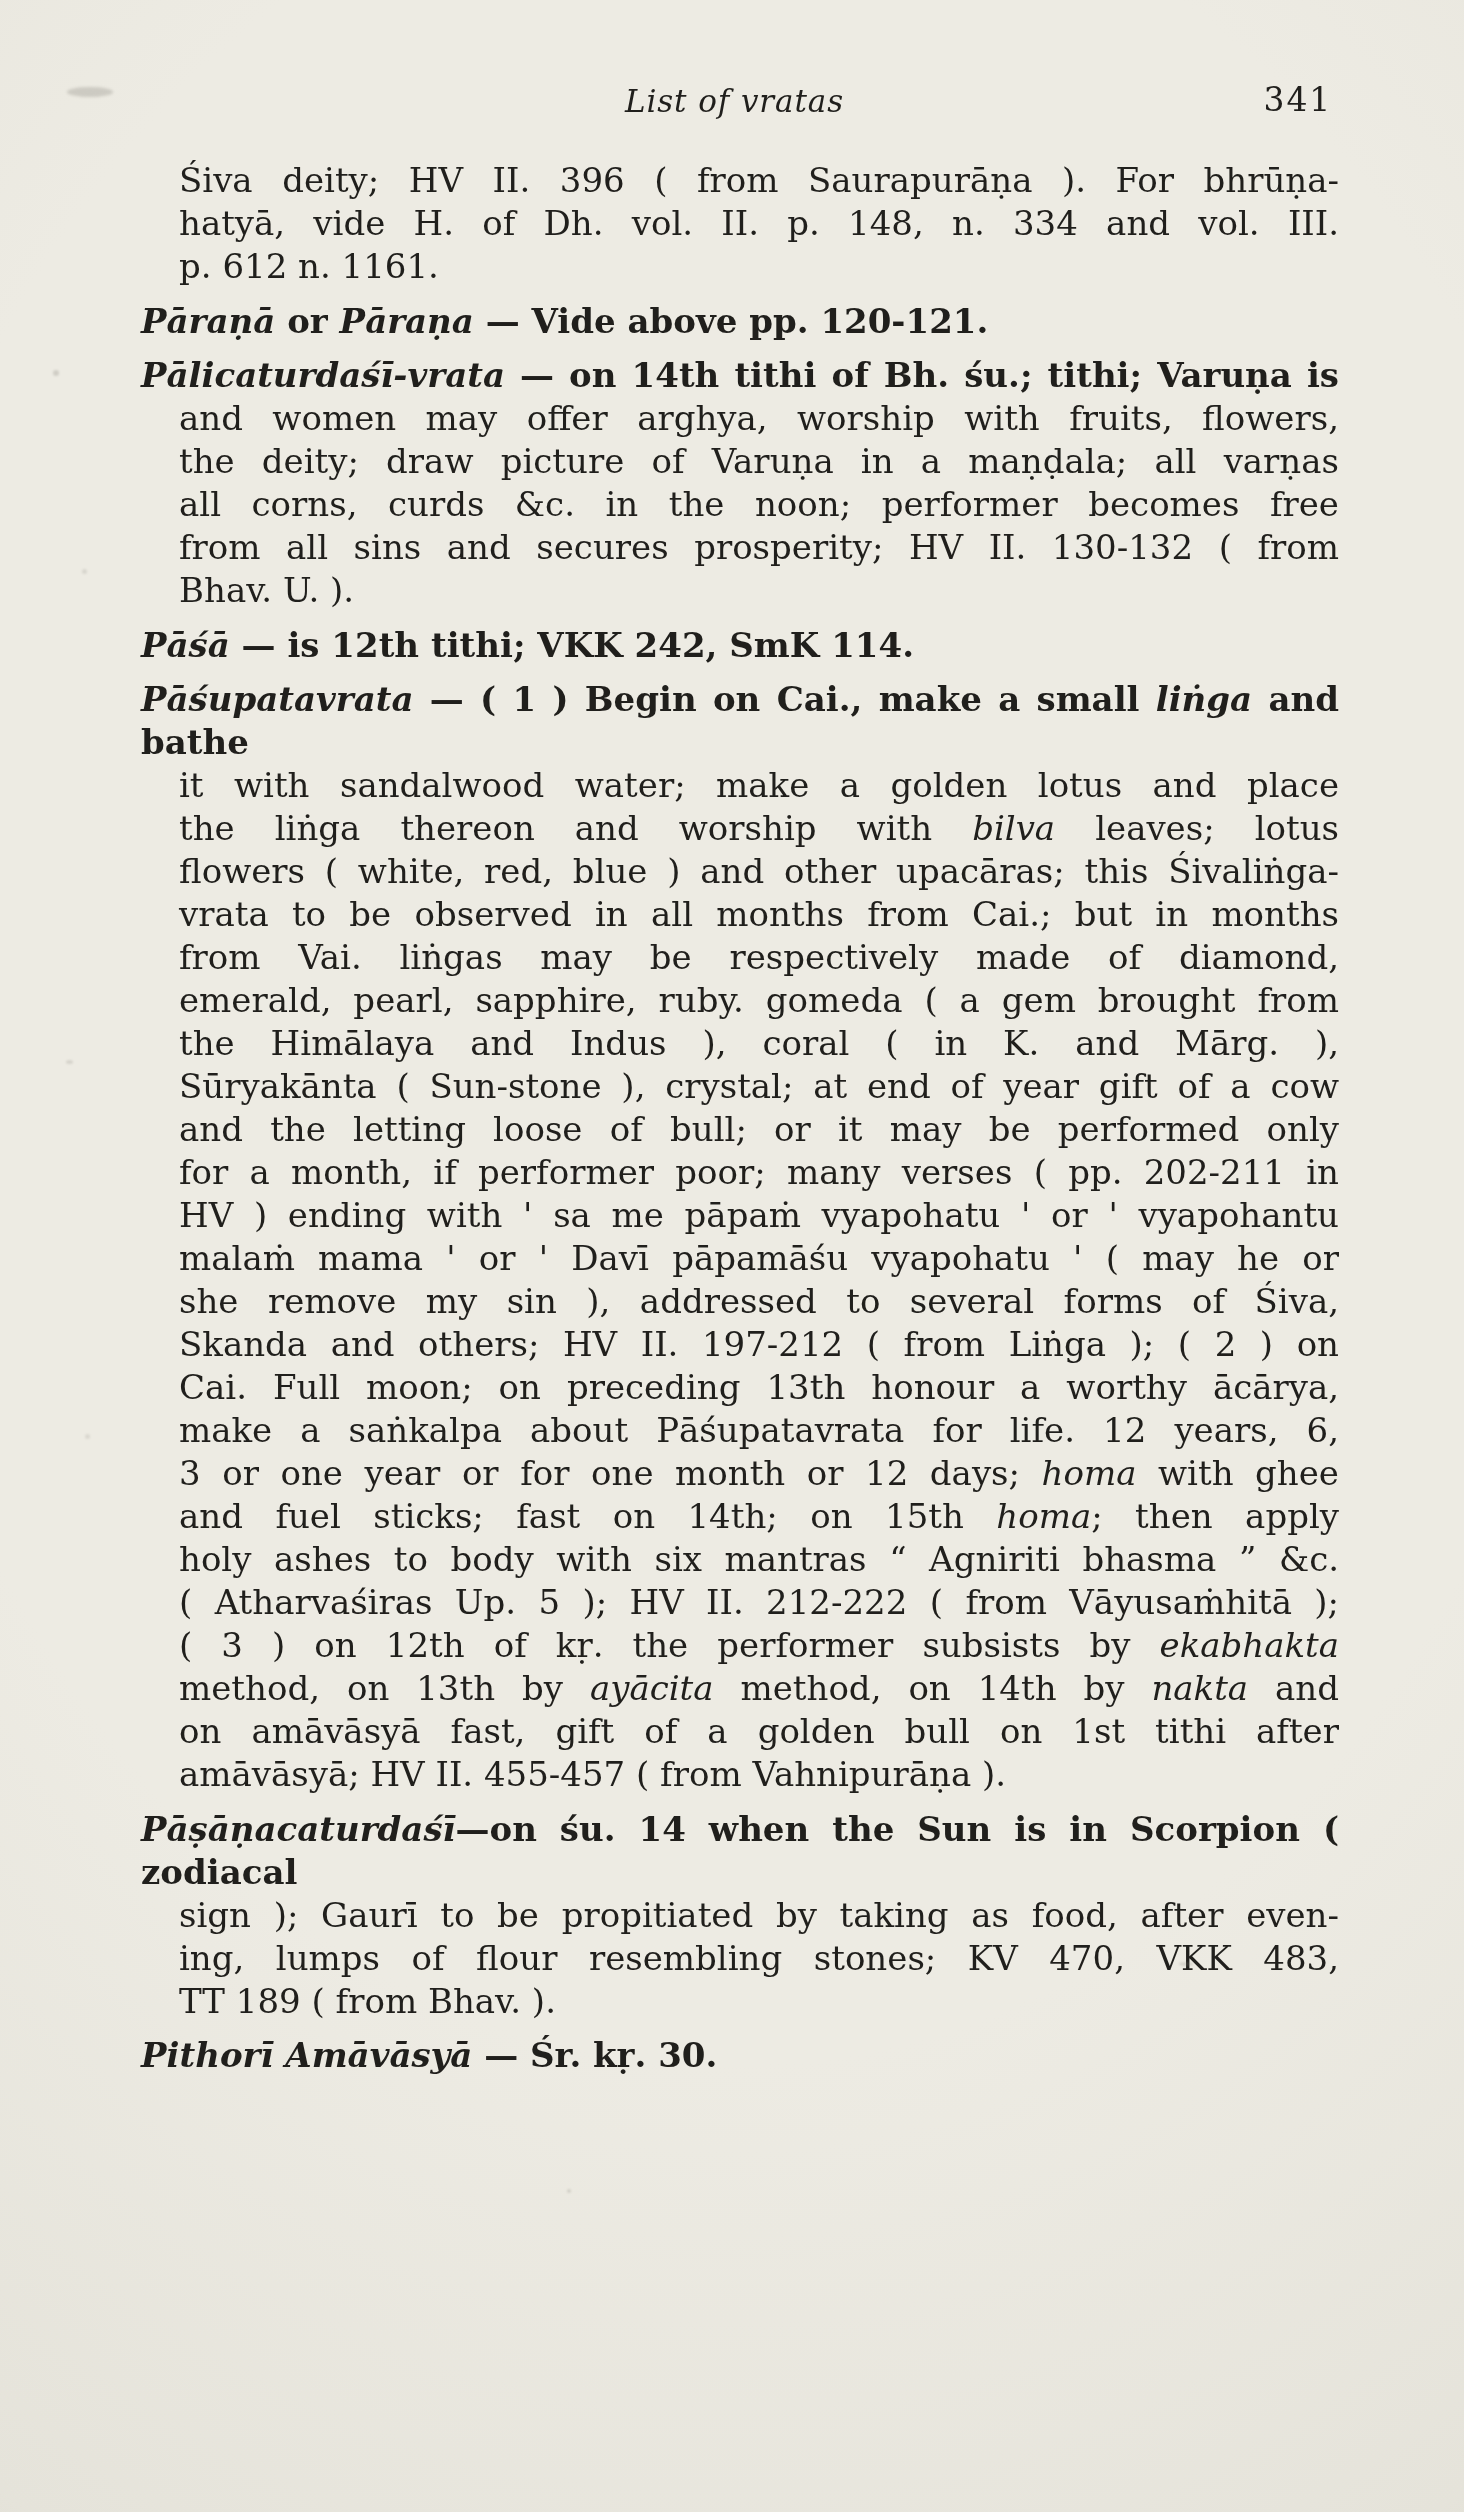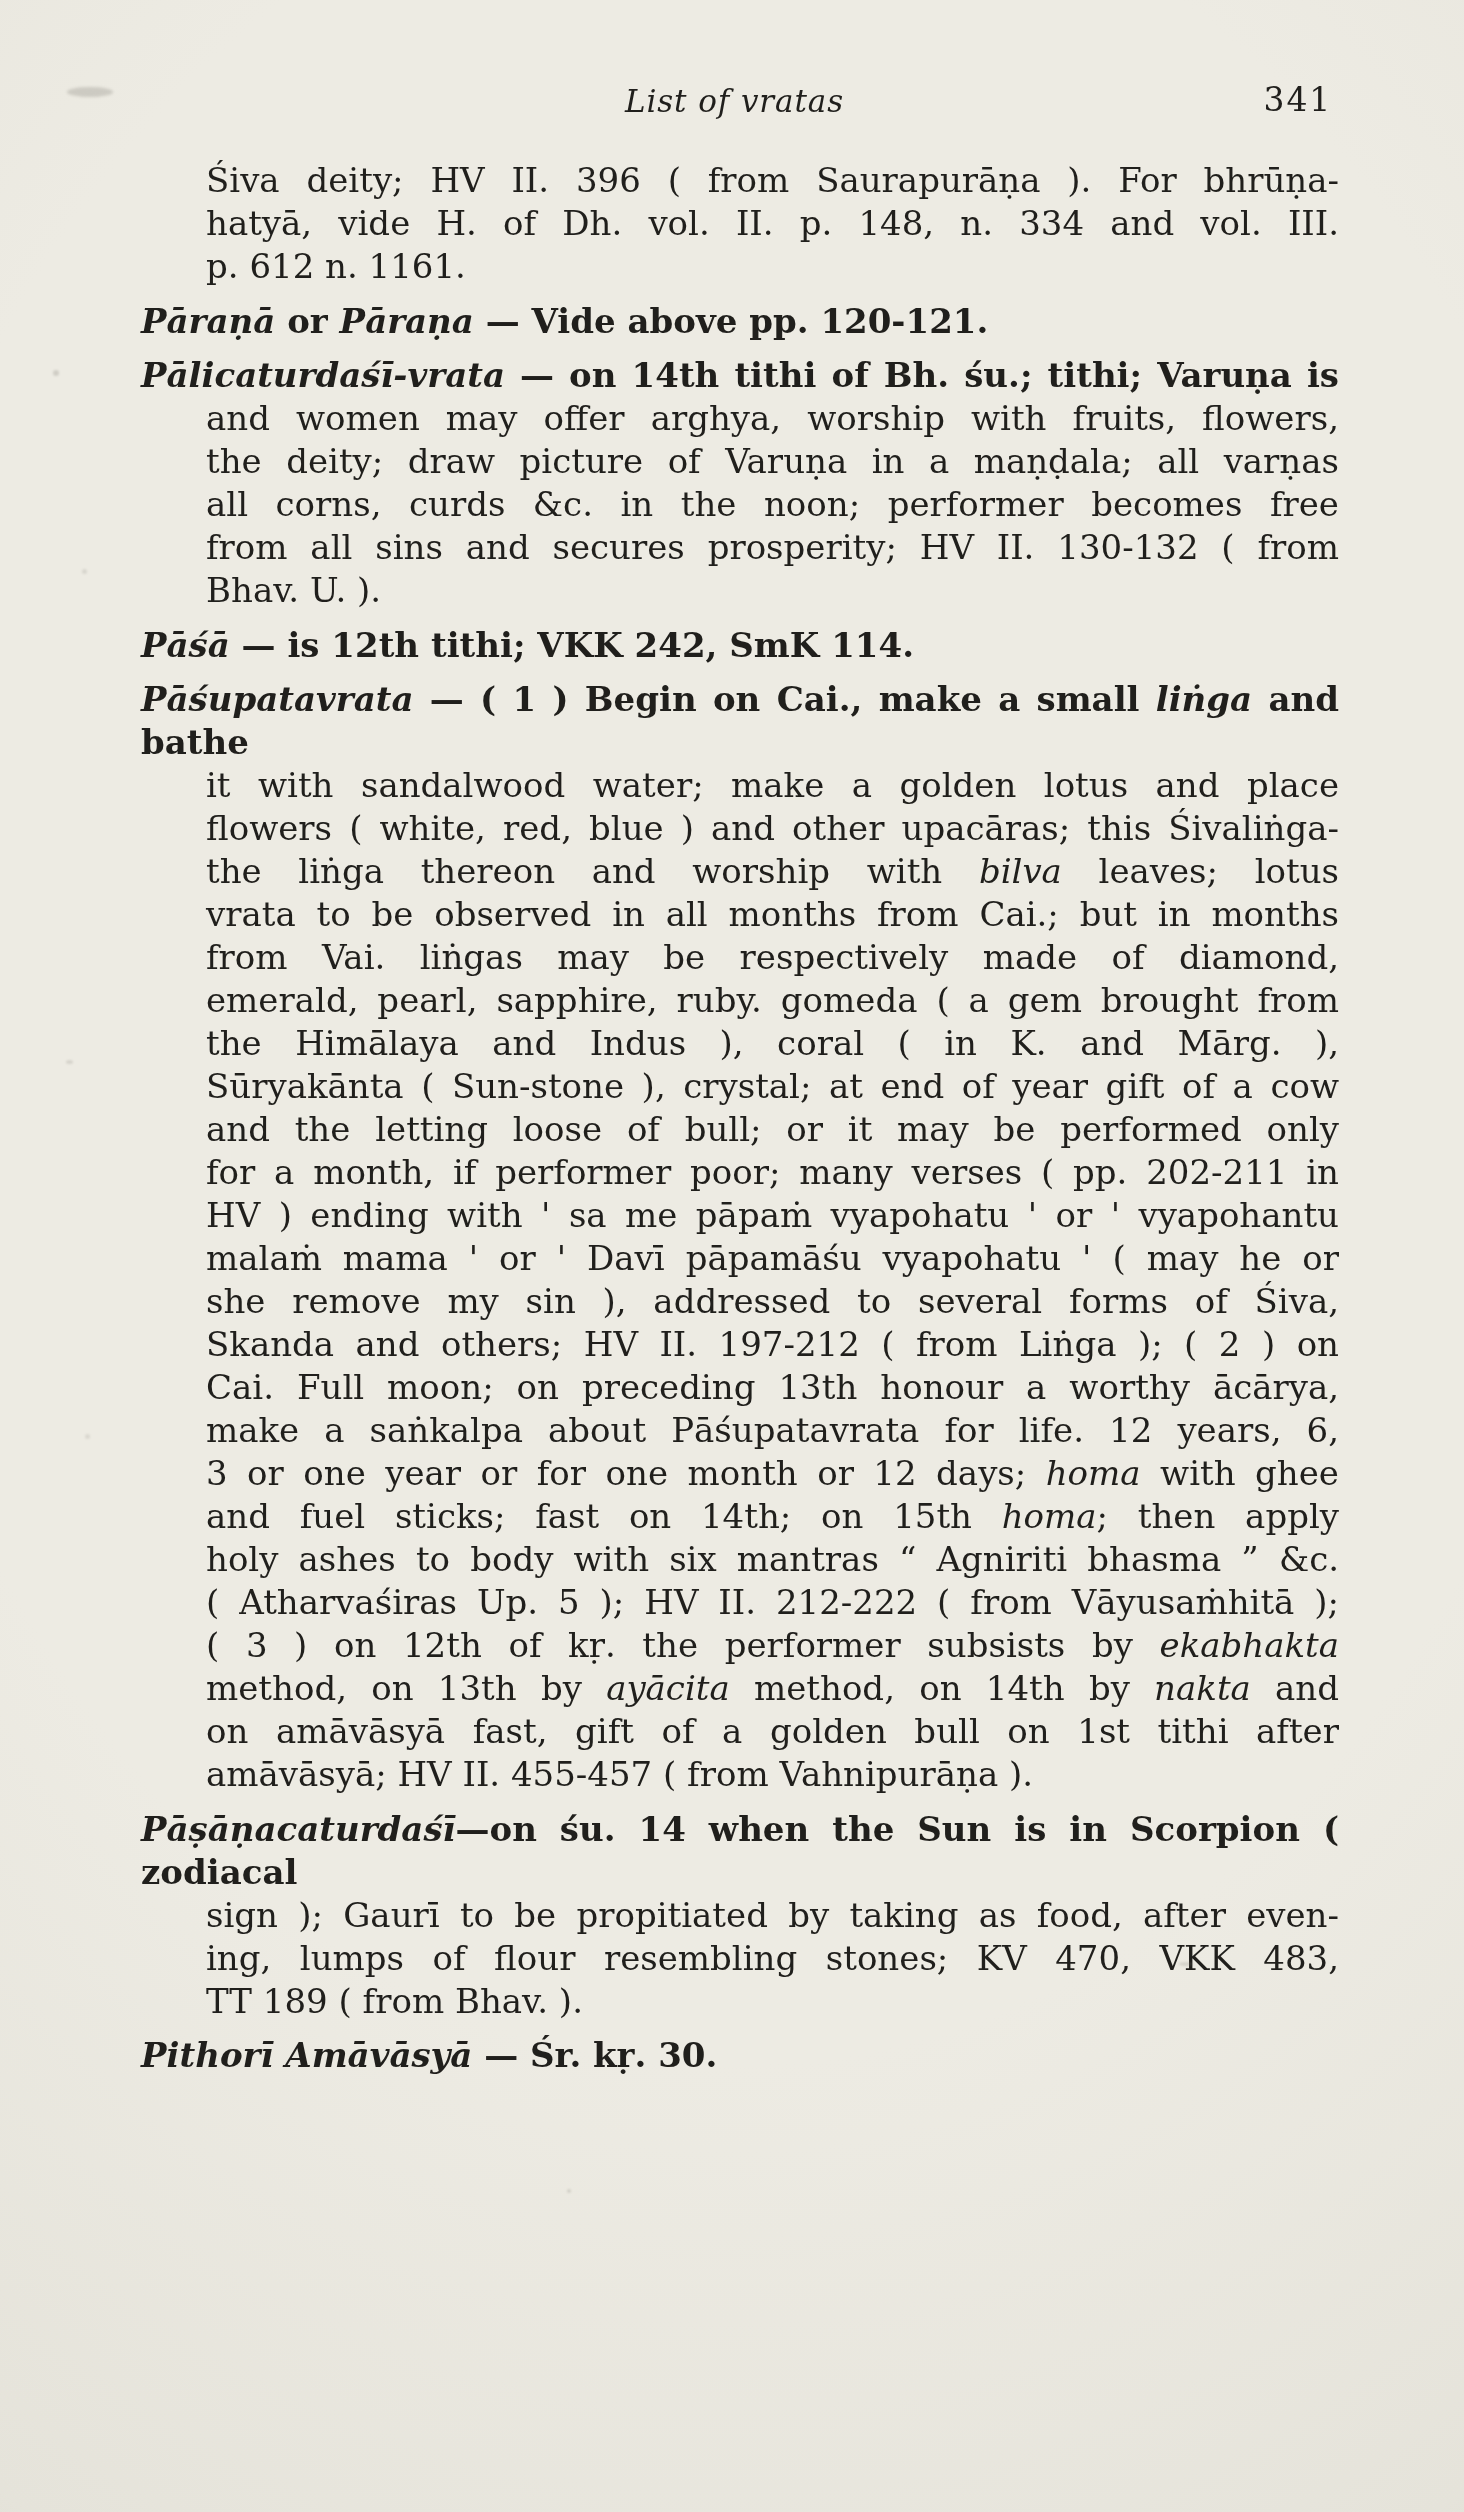--- a/index.html
+++ b/index.html
@@ -33,21 +33,21 @@
     font-size: 33px;
     letter-spacing: 1.8px;
   }
 
   
   .text-block { padding: 28px 126px 0 133px; }
   .entry { margin-bottom: 11.5px; }
   .line {
     font-size: 34px;
     line-height: 43px;
-    margin-left: 73px;
+    margin-left: 46px;
     text-align: justify;
     text-align-last: justify;
     text-justify: inter-word;
     white-space: nowrap;
   }
   .line { white-space: normal; }
   .line.first { margin-left: 8px; font-weight: bold; }
   .line.last { text-align-last: left; }
   .it { font-style: italic; }
 
@@ -102,22 +102,22 @@
         <div class="line"><span>all corns, curds &amp;c. in the noon; performer becomes free</span></div>
         <div class="line"><span>from all sins and secures prosperity; HV II. 130-132 ( from</span></div>
         <div class="line last"><span>Bhav. U. ).</span></div>
       </div>
       <div class="entry entry">
         <div class="line last first"><span class="it">Pāśā</span><span> — is 12th tithi; VKK 242, SmK 114.</span></div>
       </div>
       <div class="entry entry">
         <div class="line first"><span class="it">Pāśupatavrata</span><span> — ( 1 ) Begin on Cai., make a small </span><span class="it">liṅga</span><span> and bathe</span></div>
         <div class="line"><span>it with sandalwood water; make a golden lotus and place</span></div>
+        <div class="line"><span>the liṅga thereon and worship with </span><span class="it">bilva</span><span> leaves; lotus</span></div>
         <div class="line"><span>flowers ( white, red, blue ) and other upacāras; this Śivaliṅga-</span></div>
-        <div class="line"><span>the liṅga thereon and worship with </span><span class="it">bilva</span><span> leaves; lotus</span></div>
         <div class="line"><span>vrata to be observed in all months from Cai.; but in months</span></div>
         <div class="line"><span>from Vai. liṅgas may be respectively made of diamond,</span></div>
         <div class="line"><span>emerald, pearl, sapphire, ruby. gomeda ( a gem brought from</span></div>
         <div class="line"><span>the Himālaya and Indus ), coral ( in K. and Mārg. ),</span></div>
         <div class="line"><span>Sūryakānta ( Sun-stone ), crystal; at end of year gift of a cow</span></div>
         <div class="line"><span>and the letting loose of bull; or it may be performed only</span></div>
         <div class="line"><span>for a month, if performer poor; many verses ( pp. 202-211 in</span></div>
         <div class="line"><span>HV ) ending with ' sa me pāpaṁ vyapohatu ' or ' vyapohantu</span></div>
         <div class="line"><span>malaṁ mama ' or ' Davī pāpamāśu vyapohatu ' ( may he or</span></div>
         <div class="line"><span>she remove my sin ), addressed to several forms of Śiva,</span></div>

